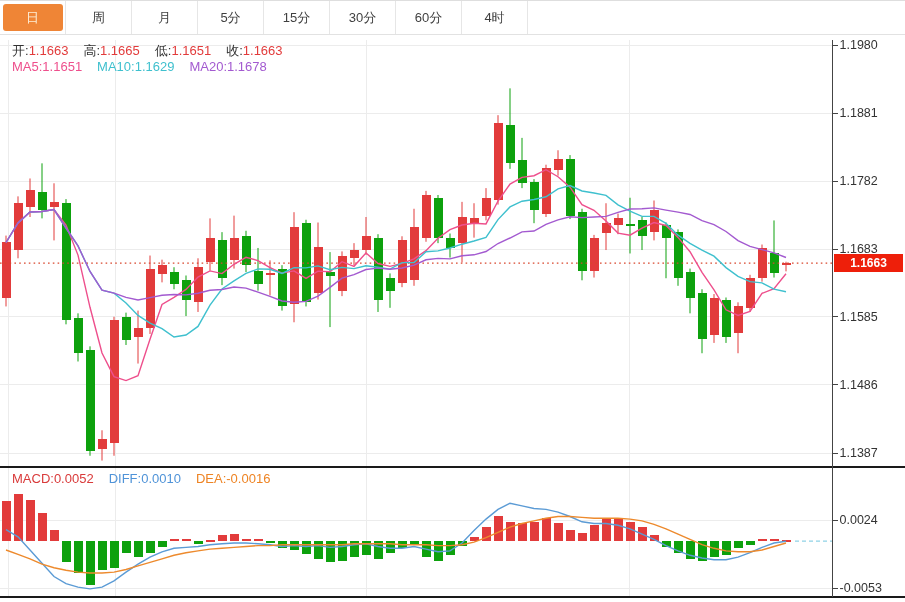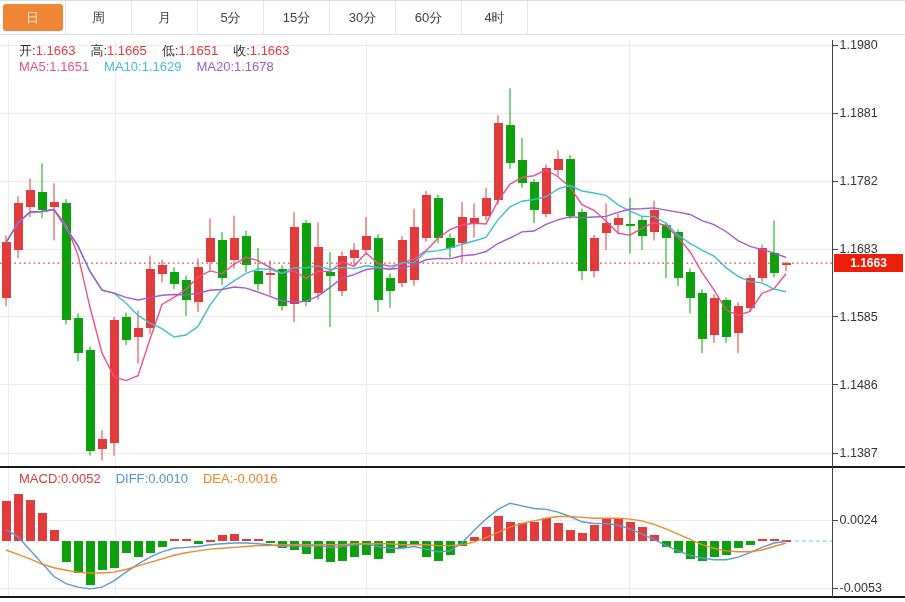--- a/index.html
+++ b/index.html
@@ -7,21 +7,21 @@
   
   #tabbar{position:absolute;top:0;left:0;width:905px;height:35px;display:flex;background:#fff;
           border-top:1px solid #dedede;border-bottom:1px solid #e2e2e2;box-sizing:border-box;z-index:6;}
   .tab{width:66px;height:100%;box-sizing:border-box;display:flex;align-items:center;justify-content:center;
        font-size:13px;color:#3f3f3f;border-right:1px solid #e6e6e6;cursor:pointer;}
   .tab .pill{display:flex;align-items:center;justify-content:center;width:100%;height:100%;}
   .tab.active .pill{width:60px;height:27px;background:#ef8536;border-radius:3px;color:#fdeed6;}
   
   #chart{position:absolute;top:0;left:0;z-index:1;}
   
-  .legend{position:absolute;left:19px;font-size:13px;white-space:nowrap;z-index:4;letter-spacing:0;}
+  .legend{position:absolute;left:12px;font-size:13px;white-space:nowrap;z-index:4;letter-spacing:0;}
   #legend-ohlc{top:42px;}
   #legend-ma{top:59px;}
   #legend-macd{top:471px;}
   .legend .item{margin-right:15px;}
   
   #price-tag{position:absolute;left:834px;width:69px;height:18px;background:#ee1f0a;color:#fff;
              font-size:12px;font-weight:bold;display:flex;align-items:center;justify-content:center;z-index:5;}
 </style>
 </head>
 <body>

